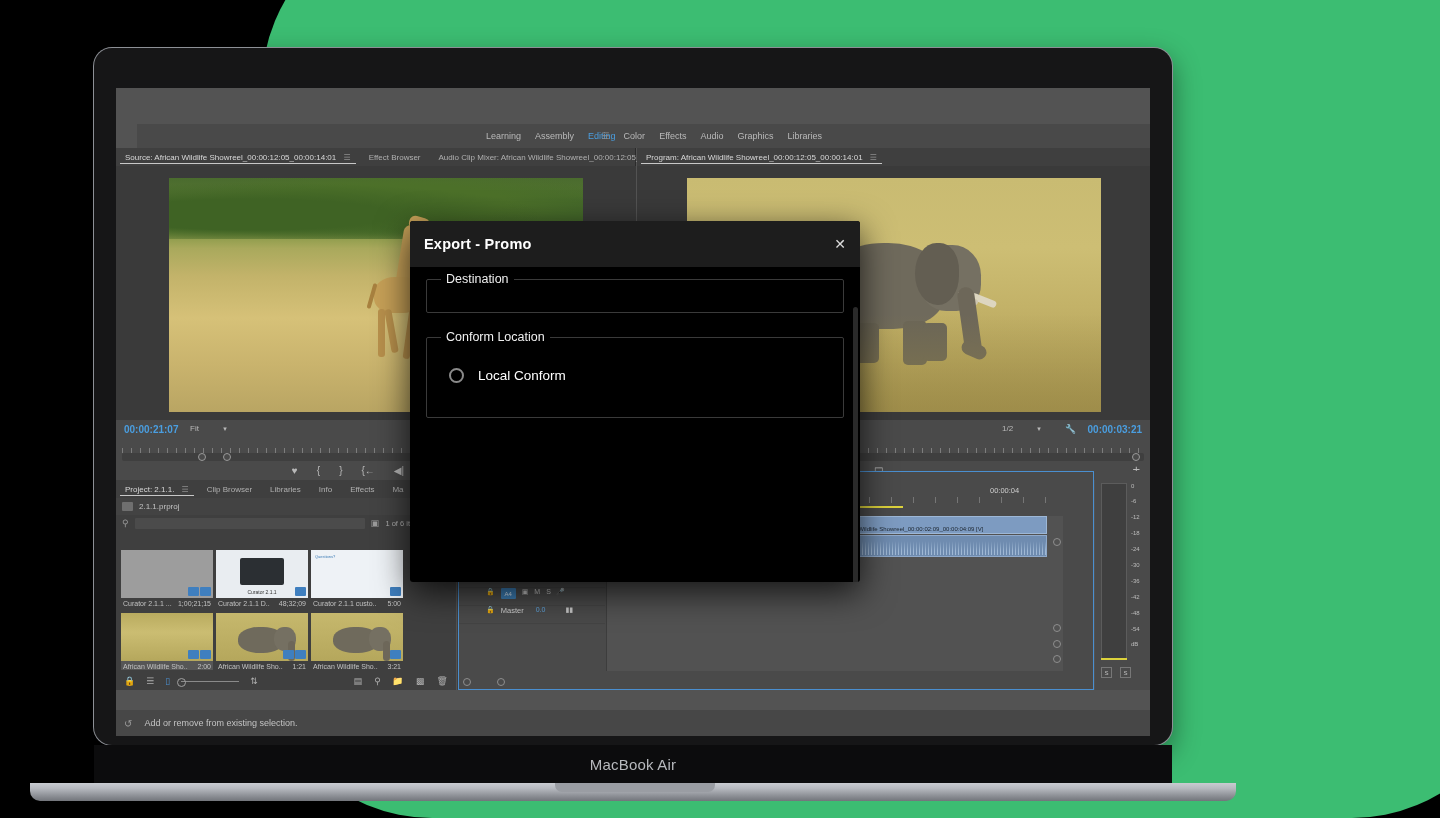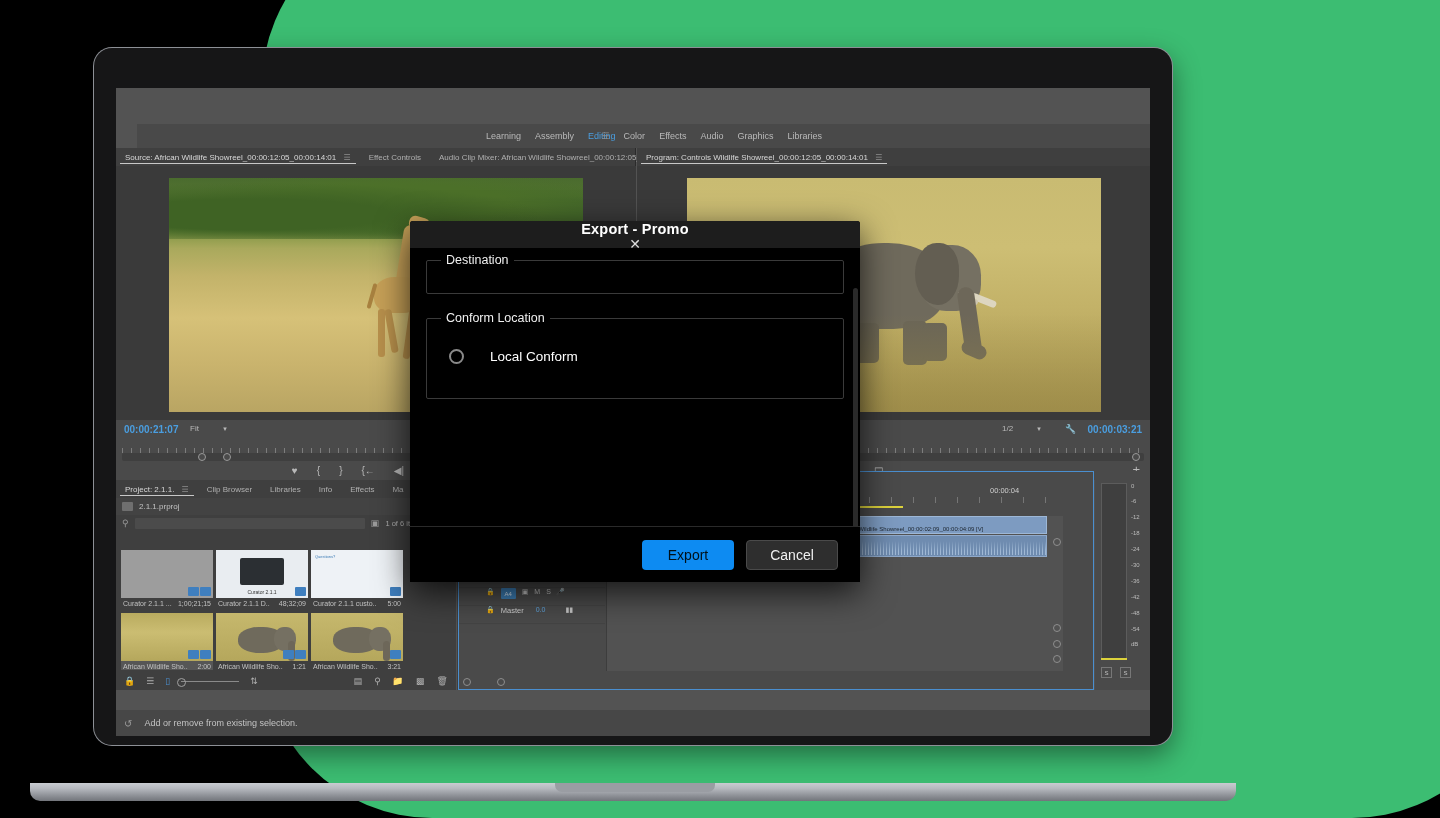--- a/index.html
+++ b/index.html
@@ -234,36 +234,36 @@
   
   .pp-status{ position:absolute; left:0; bottom:0; width:1034px; height:26px; background:#474747;
     display:flex; align-items:center; gap:12px; padding-left:8px;}
   .pp-status .hist{ font-size:10px; color:#9a9a9a;}
   .pp-status .msg{ font-size:9px; color:#c3c3c3;}
   .modal{
     position:absolute; left:410px; top:221px; width:450px; height:361px;
     background:#000; border-radius:3px; box-shadow:0 10px 34px rgba(0,0,0,.75);
     display:flex; flex-direction:column;
   }
-  .modal-head{ height:27px; background:#1d1d1d; display:flex; align-items:center;
-    padding:0 14px; justify-content:space-between; border-radius:3px 3px 0 0;flex-direction:column;}
+  .modal-head{ height:46px; background:#1d1d1d; display:flex; align-items:center;
+    padding:0 14px; justify-content:space-between; border-radius:3px 3px 0 0;}
   .modal-title{ font-size:14.5px; font-weight:bold; color:#fff; letter-spacing:.2px;}
   .modal-close{ font-size:14px; color:#ddd; cursor:pointer; line-height:1;}
   .modal-body{ flex:1; padding:12px 16px 0; position:relative; overflow:hidden;}
   .fieldset{ border:1px solid #3a3a3a; border-radius:2px; padding:18px 16px 14px; position:relative; }
   .fieldset + .fieldset{ margin-top:24px;}
   .legend{ position:absolute; top:-8px; left:14px; background:#000; padding:0 5px;
     font-size:12.5px; color:#f0f0f0;}
   .select-wrap{ position:relative; margin:10px 0 6px; height:28px; }
   .select-box{ width:100%; height:28px; background:#2a2a2a; border-radius:3px;
     display:flex; align-items:center; padding:0 8px; font-size:13px; color:#e8e8e8;}
   .select-arrow{ position:absolute; right:0; top:0; width:34px; height:28px; background:#3a3a3a;
     border-radius:0 3px 3px 0; display:flex; align-items:center; justify-content:center;}
   .select-arrow i{ width:0;height:0;border-left:5px solid transparent;border-right:5px solid transparent;border-top:6px solid #e0e0e0; display:block;}
-  .radio-row{ display:flex; align-items:center; gap:26px; margin:12px 0 0 6px; cursor:pointer;}
+  .radio-row{ display:flex; align-items:center; gap:14px; margin:12px 0 0 6px; cursor:pointer;}
   .radio{ width:15px;height:15px;border-radius:50%;border:2px solid #8a8a8a; background:transparent;}
   .radio.on{ background:#1c93f5; border-color:#1c93f5;}
   .radio-label{ font-size:13.5px; color:#fff;}
   .modal-foot{ height:56px; background:#000; border-top:1px solid #2a2a2a;
     display:flex; align-items:center; justify-content:flex-end; gap:12px; padding-right:22px;}
   .btn{ height:30px; min-width:92px; border-radius:4px; font-size:14px; display:flex;
     align-items:center; justify-content:center; cursor:pointer; border:none;}
   .btn-primary{ background:#0d8bf2; color:#001018;}
   .btn-secondary{ background:#2e2e2e; color:#f0f0f0; border:1px solid #4a4a4a;}
   .modal-scrollbar{ position:absolute; right:2px; top:40px; width:5px; height:280px; background:#2a2a2a; border-radius:3px;}
@@ -292,27 +292,27 @@
       <span class="ws-item">Graphics</span>
       <span class="ws-item">Libraries</span>
       <span class="ws-more">»</span>
     </div>
 
     <div class="pp-tabrow left">
       <span class="pp-tab active">
         <span>Source: African Wildlife Showreel_00:00:12:05_00:00:14:01</span>
         <span class="hb">☰</span>
       </span>
-      <span class="pp-tab">Effect Controls</span>
+      <span class="pp-tab">Effect Browser</span>
       <span class="pp-tab">Audio Clip Mixer: African Wildlife Showreel_00:00:12:05_00:00:14:01</span>
       <span class="pp-tab">»</span>
     </div>
     <div class="pp-tabrow right">
       <span class="pp-tab active">
-        <span>Program: Controls Wildlife Showreel_00:00:12:05_00:00:14:01</span>
+        <span>Program: African Wildlife Showreel_00:00:12:05_00:00:14:01</span>
         <span class="hb">☰</span>
       </span>
     </div>
 
     <div class="mon src">
       <div class="mon-video">
         <div class="scene-giraffe">
           <div class="giraffe">
             <div class="g-neck"></div>
               <div class="g-head"></div>
@@ -661,24 +661,23 @@
 
         <div class="fieldset" style="padding-bottom:34px">
           <span class="legend">Conform Location</span>
           <div class="radio-row">
             <span class="radio"></span>
             <span class="radio-label">Local Conform</span>
           </div>
         </div>
         <div class="modal-scrollbar"></div>
       </div>
-      <div class="modal-foot">
-        <button class="btn btn-primary">Export</button>
-        <button class="btn btn-secondary">Cancel</button>
-      </div>
     </div>
 
   </div>
 
+  <div class="laptop-chin">
+    <span>MacBook Air</span>
+  </div>
   <div class="laptop-base"></div>
   <div class="laptop-notch"></div>
 
 </div>
 
 </body></html>

